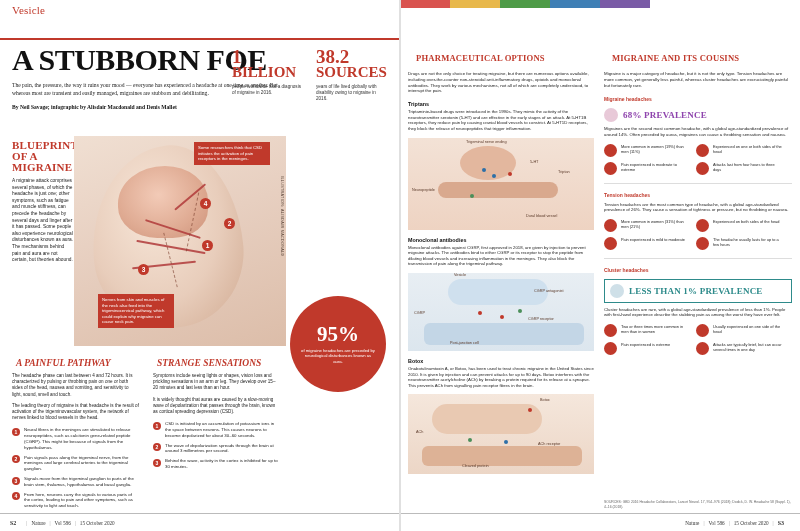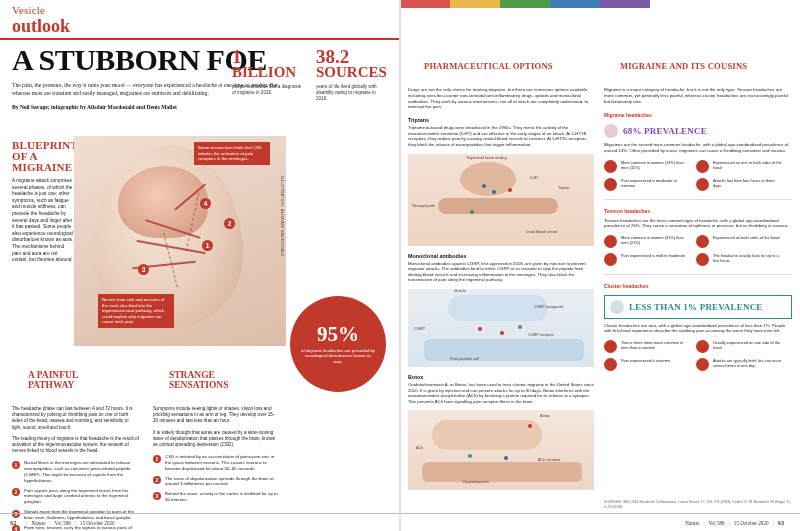--- a/index.html
+++ b/index.html
@@ -140,22 +140,22 @@
   .circle-stat .big { font-size:21px; font-weight:bold; font-family:"Liberation Serif", serif; line-height:20px;}
   .circle-stat .sub { font-size:4.2px; line-height:5.6px; margin-top:4px; }
 
   
   .bottomcols {
     position:absolute; top:354px; left:12px; width:268px;
     display:flex; gap:14px;
   }
   .bcol { width:127px; }
   .bcol h3 {
-    margin:16px; font-family:"Liberation Serif", serif; font-weight:bold;
-    color:#c0392b; font-size:9.5px; line-height:10px;
+    margin:4px; font-family:"Liberation Serif", serif; font-weight:bold;
+    color:#c0392b; font-size:9.5px; line-height:10px;font-style:italic;
   }
   .bcol p.body { font-size:4.6px; line-height:6.2px; color:#222; margin:5px 0 0 0; }
   .num-list { margin-top:6px; }
   .num-item { display:flex; gap:4px; margin-bottom:4px; }
   .num-badge {
     flex:0 0 auto; width:8px; height:8px; border-radius:50%;
     background:#c0392b; color:#fff; font-size:5px; font-weight:bold;
     display:flex; align-items:center; justify-content:center; margin-top:.5px;
   }
   .num-text { font-size:4.4px; line-height:5.8px; color:#222; }
@@ -171,21 +171,21 @@
   .footer .pno { font-weight:bold; margin-right:6px; font-size:6px;}
   .footer .sep { margin:0 4px; color:#999; }
   .footer-right { justify-content:flex-end; }
 
   
   .rp { position:absolute; }
   .col-pharma { left:8px; top:46px; width:186px; }
   .col-cousins { left:204px; top:46px; width:188px; }
 
   .rp h2.sec {
-    margin:16px; font-family:"Liberation Serif", serif; font-weight:bold;
+    margin:8px; font-family:"Liberation Serif", serif; font-weight:bold;
     color:#c0392b; font-size:8.6px; line-height:9px; letter-spacing:.2px;
   }
   .rp p.lead { font-size:4.4px; line-height:5.8px; color:#222; margin:5px 0 0 0; }
   .rp h4 {
     margin:7px 0 2px 0; font-size:5.4px; font-weight:bold; color:#111;
   }
   .rp p.sm { font-size:4.3px; line-height:5.6px; color:#222; margin:0; }
 
   .diagram {
     margin-top:6px; width:100%; height:92px;
@@ -248,21 +248,20 @@
 <div class="spread">
 
   <div class="page page-left">
 
     <div class="topbar-right">
       <div class="blk" style="flex:6;background:#ffffff"></div>
     </div>
 
     <div class="masthead">
       <div class="mast-head-kicker">Vesicle</div>
-      <div class="mast-head-title">outlook</div>
     </div>
 
     <div class="headline-wrap">
       <h1 class="headline">A STUBBORN FOE</h1>
       <div class="standfirst">The pain, the pressure, the way it ruins your mood — everyone has experienced a headache at one time or another. But whereas most are transient and easily managed, migraines are stubborn and debilitating.</div>
       <div class="byline">By Neil Savage; infographic by Alisdair Macdonald and Denis Mallet</div>
     </div>
 
     <div class="stats">
       <div class="stat">

